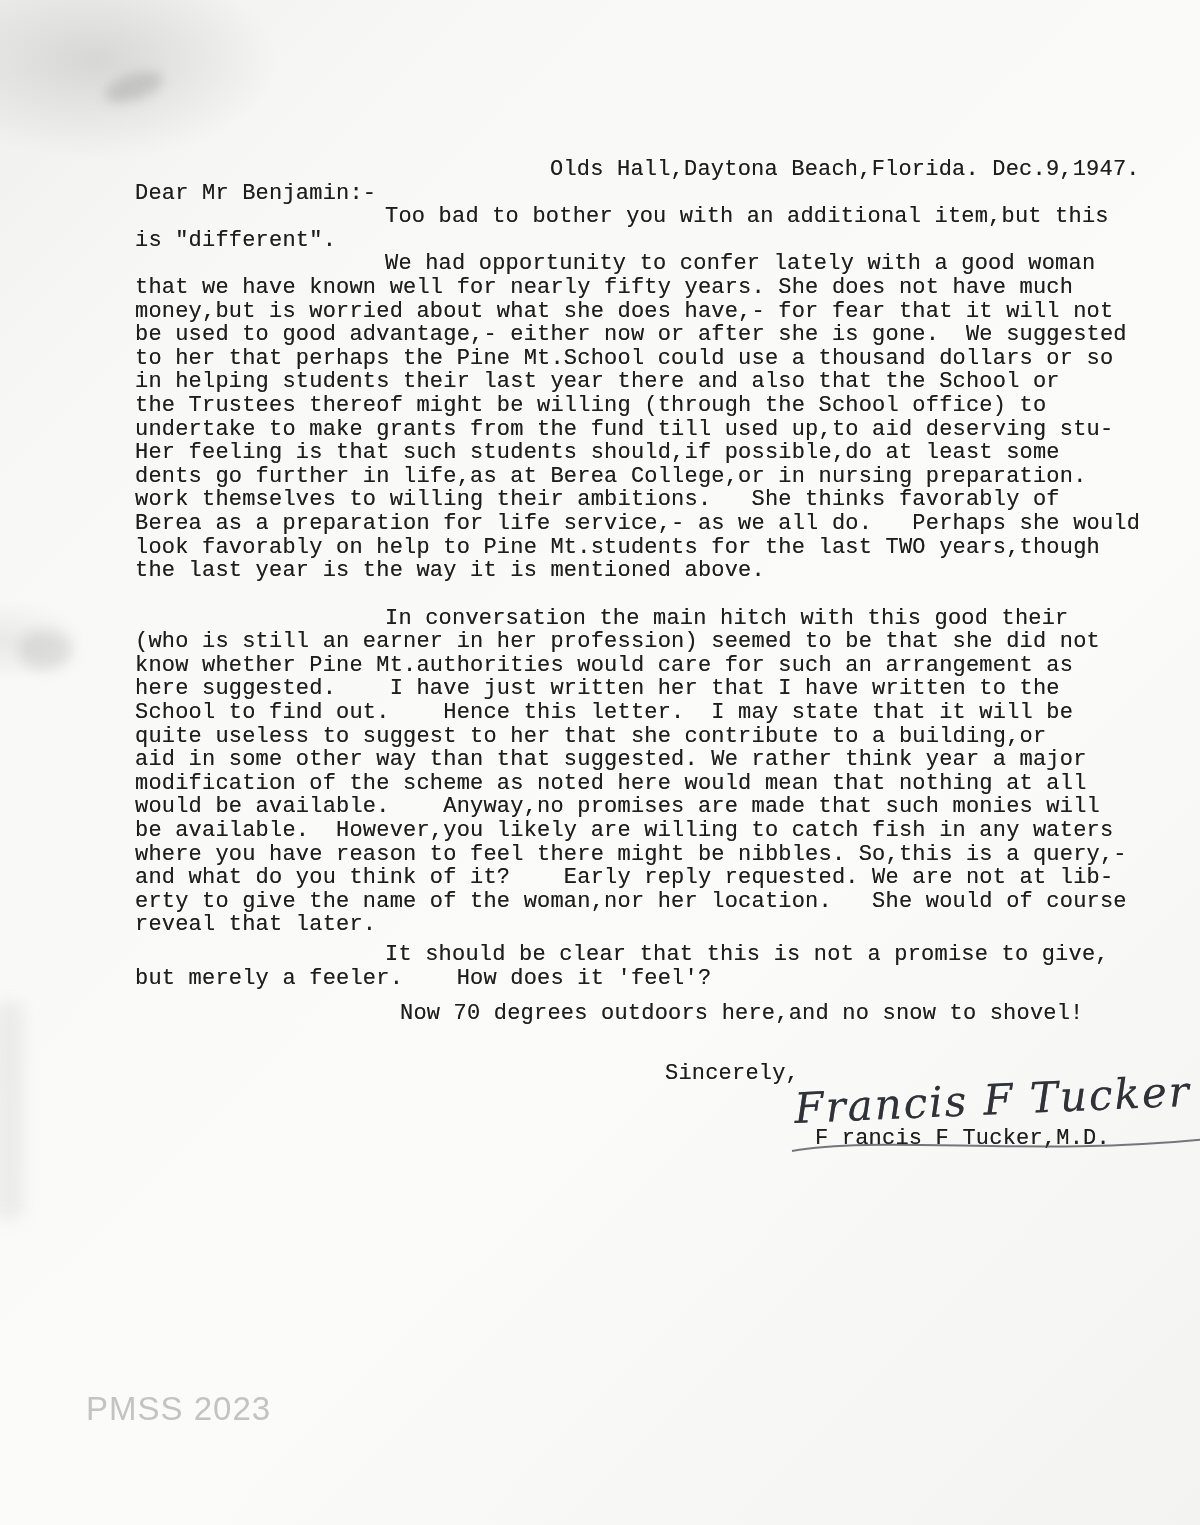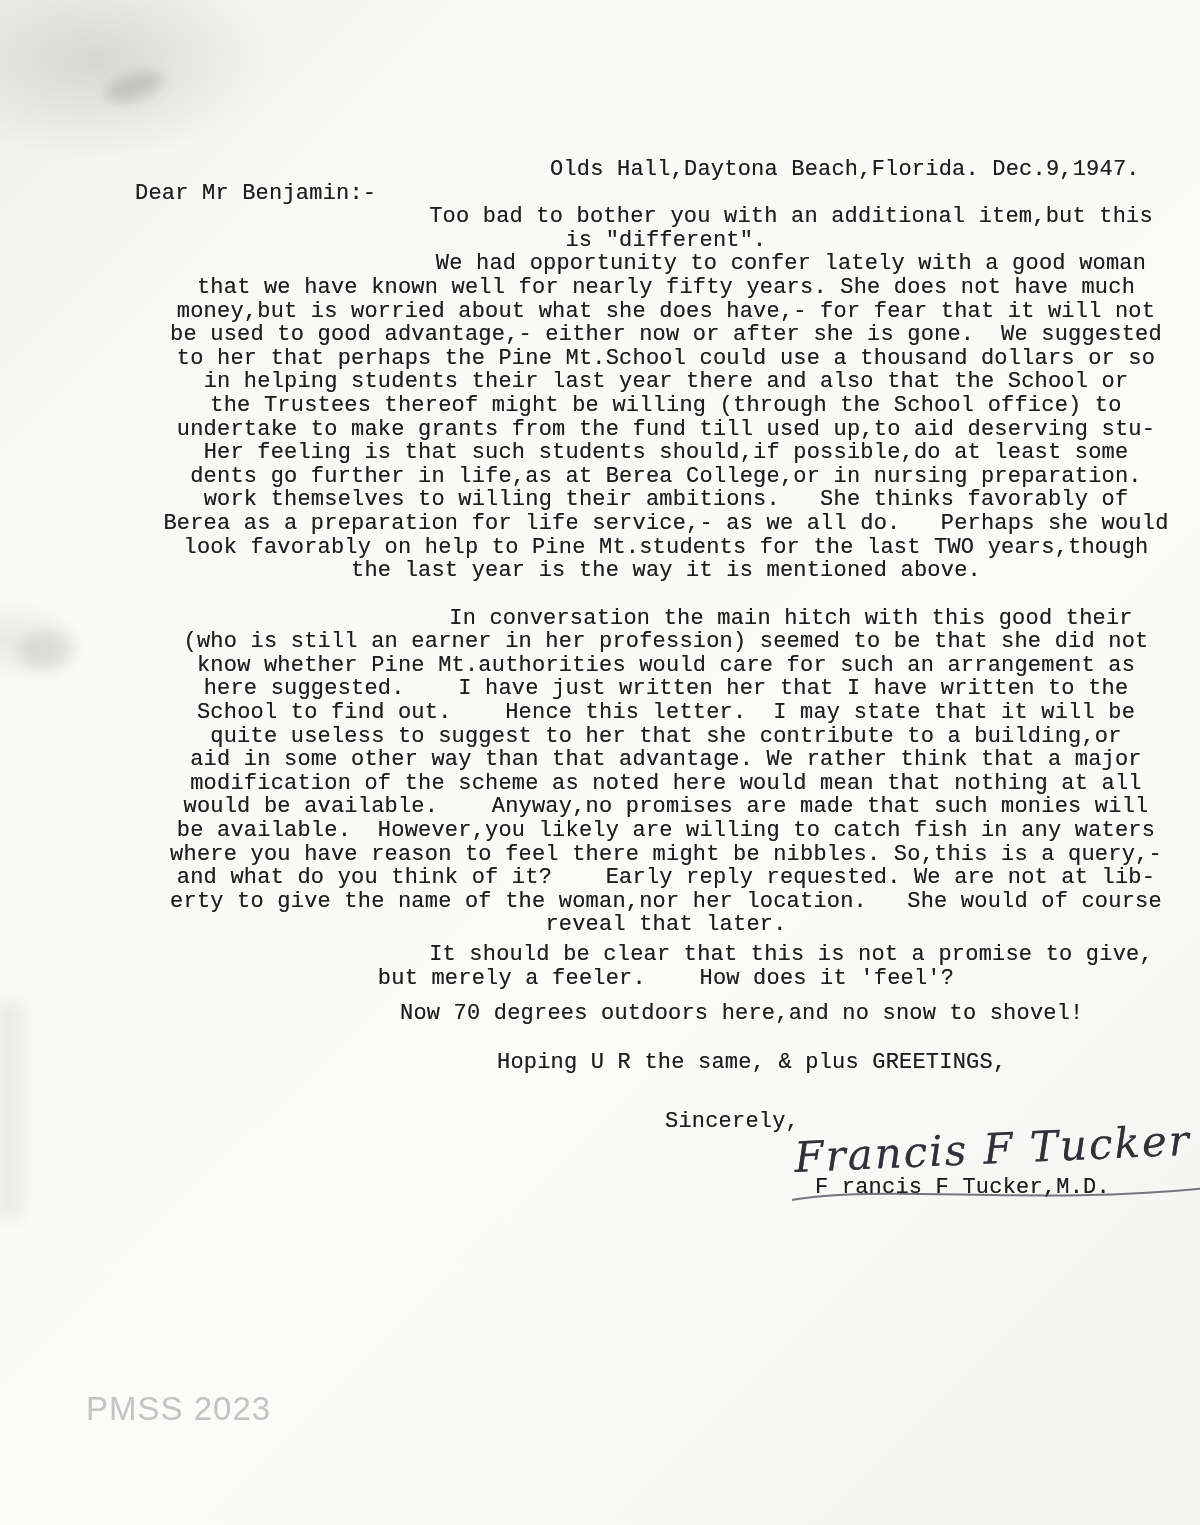--- a/index.html
+++ b/index.html
@@ -25,21 +25,21 @@
     left: 135px;
     top: 158px;
     width: 1062px;
     font-size: 22px;
     line-height: 23.6px;
     letter-spacing: 0.2px;
     text-shadow: 0 0 0.6px rgba(20,20,20,0.55);
   }
   .line { white-space: pre; }
   .ind { padding-left: 250px; }
-  .para { margin: 0; text-align: center; }
+  .para { margin: 0; }
   .para.gap { margin-top: 24px; }
   .para.smallgap { margin-top: 6px; }
   .weather { margin-top: 12px; padding-left: 265px; }
   .greeting { margin-top: 25px; padding-left: 362px; }
   .sincerely { margin-top: 36px; padding-left: 530px; }
   .sigblock { position: relative; margin-top: 12px; padding-left: 660px; height: 110px; }
   .script {
     font-family: "DejaVu Serif", serif;
     font-style: italic;
     font-size: 42px;
@@ -96,37 +96,36 @@
       <div class="line">the last year is the way it is mentioned above.</div>
     </div>
 
     <div class="para gap">
       <div class="line ind">In conversation the main hitch with this good their</div>
       <div class="line">(who is still an earner in her profession) seemed to be that she did not</div>
       <div class="line">know whether Pine Mt.authorities would care for such an arrangement as</div>
       <div class="line">here suggested.    I have just written her that I have written to the</div>
       <div class="line">School to find out.    Hence this letter.  I may state that it will be</div>
       <div class="line">quite useless to suggest to her that she contribute to a building,or</div>
-      <div class="line">aid in some other way than that advantage. We rather think that a major</div>
+      <div class="line">aid in some other way than that suggested. We rather think year a major</div>
       <div class="line">modification of the scheme as noted here would mean that nothing at all</div>
       <div class="line">would be available.    Anyway,no promises are made that such monies will</div>
       <div class="line">be available.  However,you likely are willing to catch fish in any waters</div>
       <div class="line">where you have reason to feel there might be nibbles. So,this is a query,-</div>
       <div class="line">and what do you think of it?    Early reply requested. We are not at lib-</div>
       <div class="line">erty to give the name of the woman,nor her location.   She would of course</div>
       <div class="line">reveal that later.</div>
     </div>
 
     <div class="para smallgap">
       <div class="line ind">It should be clear that this is not a promise to give,</div>
       <div class="line">but merely a feeler.    How does it 'feel'?</div>
     </div>
 
     <div class="line weather">Now 70 degrees outdoors here,and no snow to shovel!</div>
-    <div class="line greeting">Hoping U R the same, &amp; plus GREETINGS,</div>
     <div class="line sincerely">Sincerely,</div>
 
     <div class="sigblock">
       <div class="script">Francis F Tucker</div>
       <svg class="flourish" width="420" height="28" viewBox="0 0 420 28">
         <path d="M2 20 C 90 4, 250 26, 418 8" fill="none" stroke="#4a4a55" stroke-width="2" opacity="0.75"></path>
       </svg>
       <div class="line typed">F rancis F Tucker,M.D.</div>
     </div>
 

